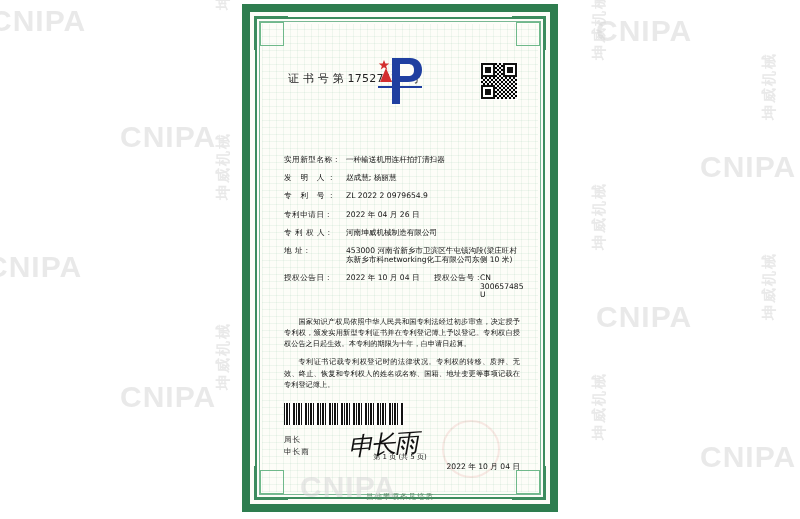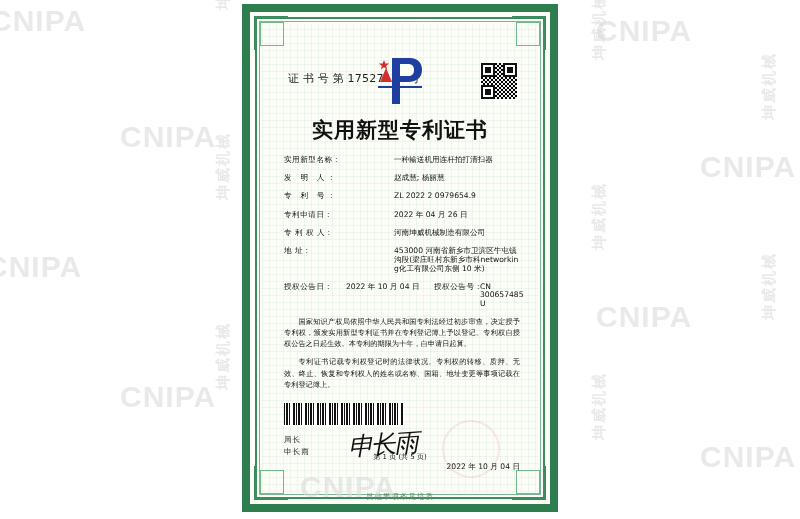--- a/index.html
+++ b/index.html
@@ -205,21 +205,20 @@
     flex: 0 0 62px;
     letter-spacing: 0.5px;
     white-space: nowrap;
   }
   .field .lbl.wide {
     letter-spacing: 3.2px;
   }
   .field .val {
     flex: 1;
     word-break: break-all;
-    margin-left: 48px;
   }
   .row-two {
     display: flex;
     margin-bottom: 9.5px;
     font-size: 7.6px;
   }
   .row-two .half {
     display: flex;
   }
   .row-two .half.first { flex: 0 0 150px; }
@@ -377,21 +376,20 @@
         <svg viewBox="0 0 60 56" width="60" height="56" aria-hidden="true">
           <path d="M30 2 L52 14 L52 40 L30 54 L8 40 L8 14 Z" fill="none" stroke="#1f3f9e" stroke-width="0"></path>
           <path d="M22 6 L40 6 C48 6 52 11 52 18 C52 26 46 30 38 30 L30 30 L30 52 L22 52 Z" fill="#1f3fa0"></path>
           <path d="M30 12 L38 12 C42 12 44 14 44 18 C44 22 42 24 38 24 L30 24 Z" fill="#fdfdf8"></path>
           <path d="M16 16 L22 30 L10 30 Z" fill="#d32f2f"></path>
           <polygon points="14,8 15.4,11.6 19.2,11.6 16.1,13.9 17.3,17.6 14,15.3 10.7,17.6 11.9,13.9 8.8,11.6 12.6,11.6" fill="#d32f2f"></polygon>
           <rect x="8" y="34" width="44" height="2" fill="#1f3fa0"></rect>
         </svg>
       </div>
 
-      <div class="title">实用新型专利证书</div>
 
       <div class="fields">
 
         <div class="field">
           <span class="lbl">实用新型名称：</span>
           <span class="val">一种输送机用连杆拍打清扫器</span>
         </div>
 
         <div class="field">
           <span class="lbl wide">发 明 人：</span>

